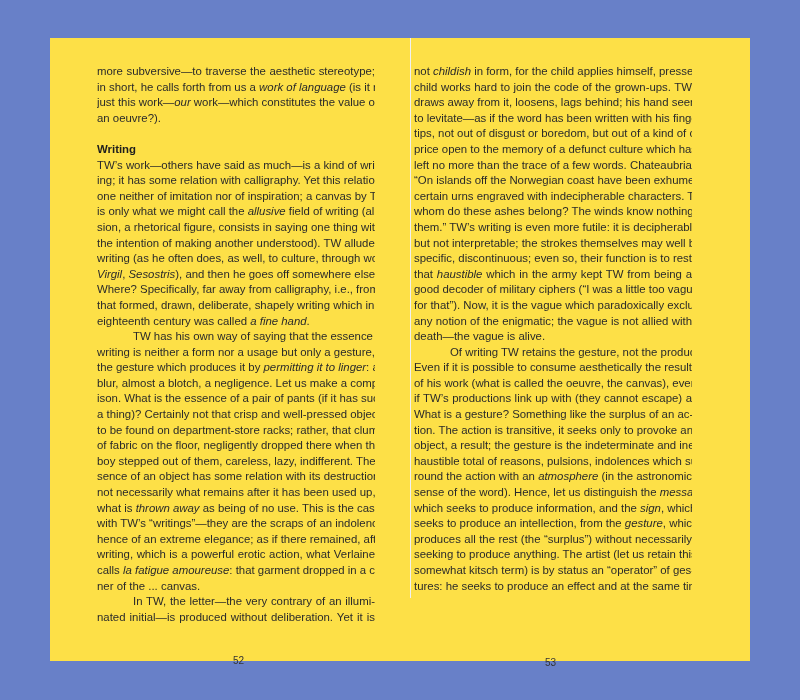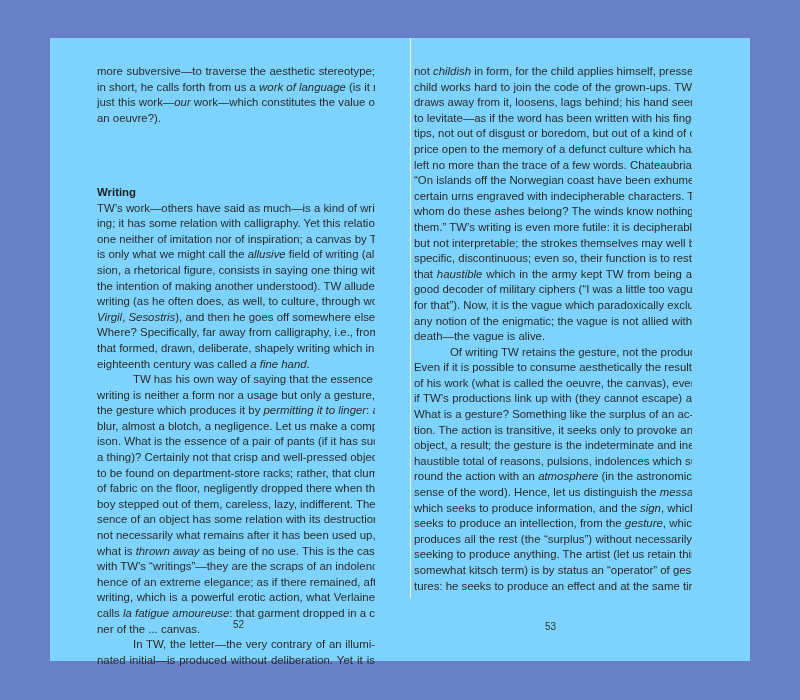--- a/index.html
+++ b/index.html
@@ -1,27 +1,27 @@
 <!DOCTYPE html>
 <html><head>
 <meta charset="utf-8">
 <style>
   html, body { margin:0; padding:0; }
   body { width:800px; height:700px; background:#6880c8; position:relative; overflow:hidden; }
-  .spread { position:absolute; left:50px; top:38px; width:700px; height:623px; background:#7dd3fc; }
+  .spread { position:absolute; left:50px; top:38px; width:700px; height:623px; background:#fde047; }
   .gutter { position:absolute; left:360px; top:0; width:1px; height:560px; background:#f0f0f0; }
   .page { position:absolute; top:26px; width:278px; font-family:"Liberation Sans", sans-serif; font-size:11.4px; line-height:15.6px; color:#2a2a2a; text-align:justify; hyphens:none; }
   .page.left { left:47px; }
   .page.right { left:364px; }
   .line { display:block; white-space:nowrap; text-align:justify; text-align-last:justify; height:15.6px; overflow:hidden; }
   .line.last { text-align-last:left; }
   .line.indent { padding-left:36px; }
   .gap { display:block; height:15.6px; }
-  .heading { display:block; font-weight:bold; height:15.6px; color:#1e1e1e;margin-top:43px; }
-  .pagenum { position:absolute; font-family:"Liberation Sans", sans-serif; font-size:10px; color:#333; }
+  .heading { display:block; font-weight:bold; height:15.6px; color:#1e1e1e; }
+  .pagenum { position:absolute; font-family:"Liberation Sans", sans-serif; font-size:10px; color:#333;margin-top:36px; }
   .pagenum.left { left:183px; top:581px; }
   .pagenum.right { left:495px; top:583px; }
   .page.left .line { clip-path: inset(0 -2px 0 0); }
 </style>
 </head>
 <body>
 
 <div class="spread">
   <div class="gutter"></div>
 

